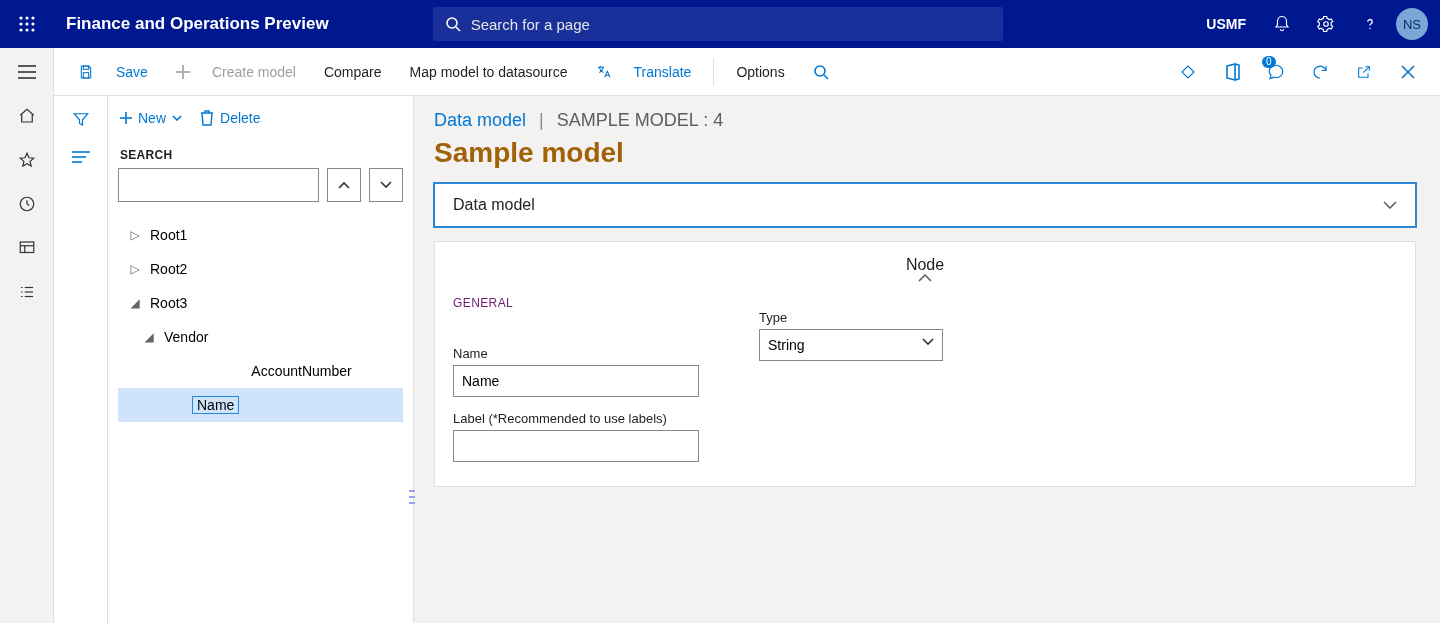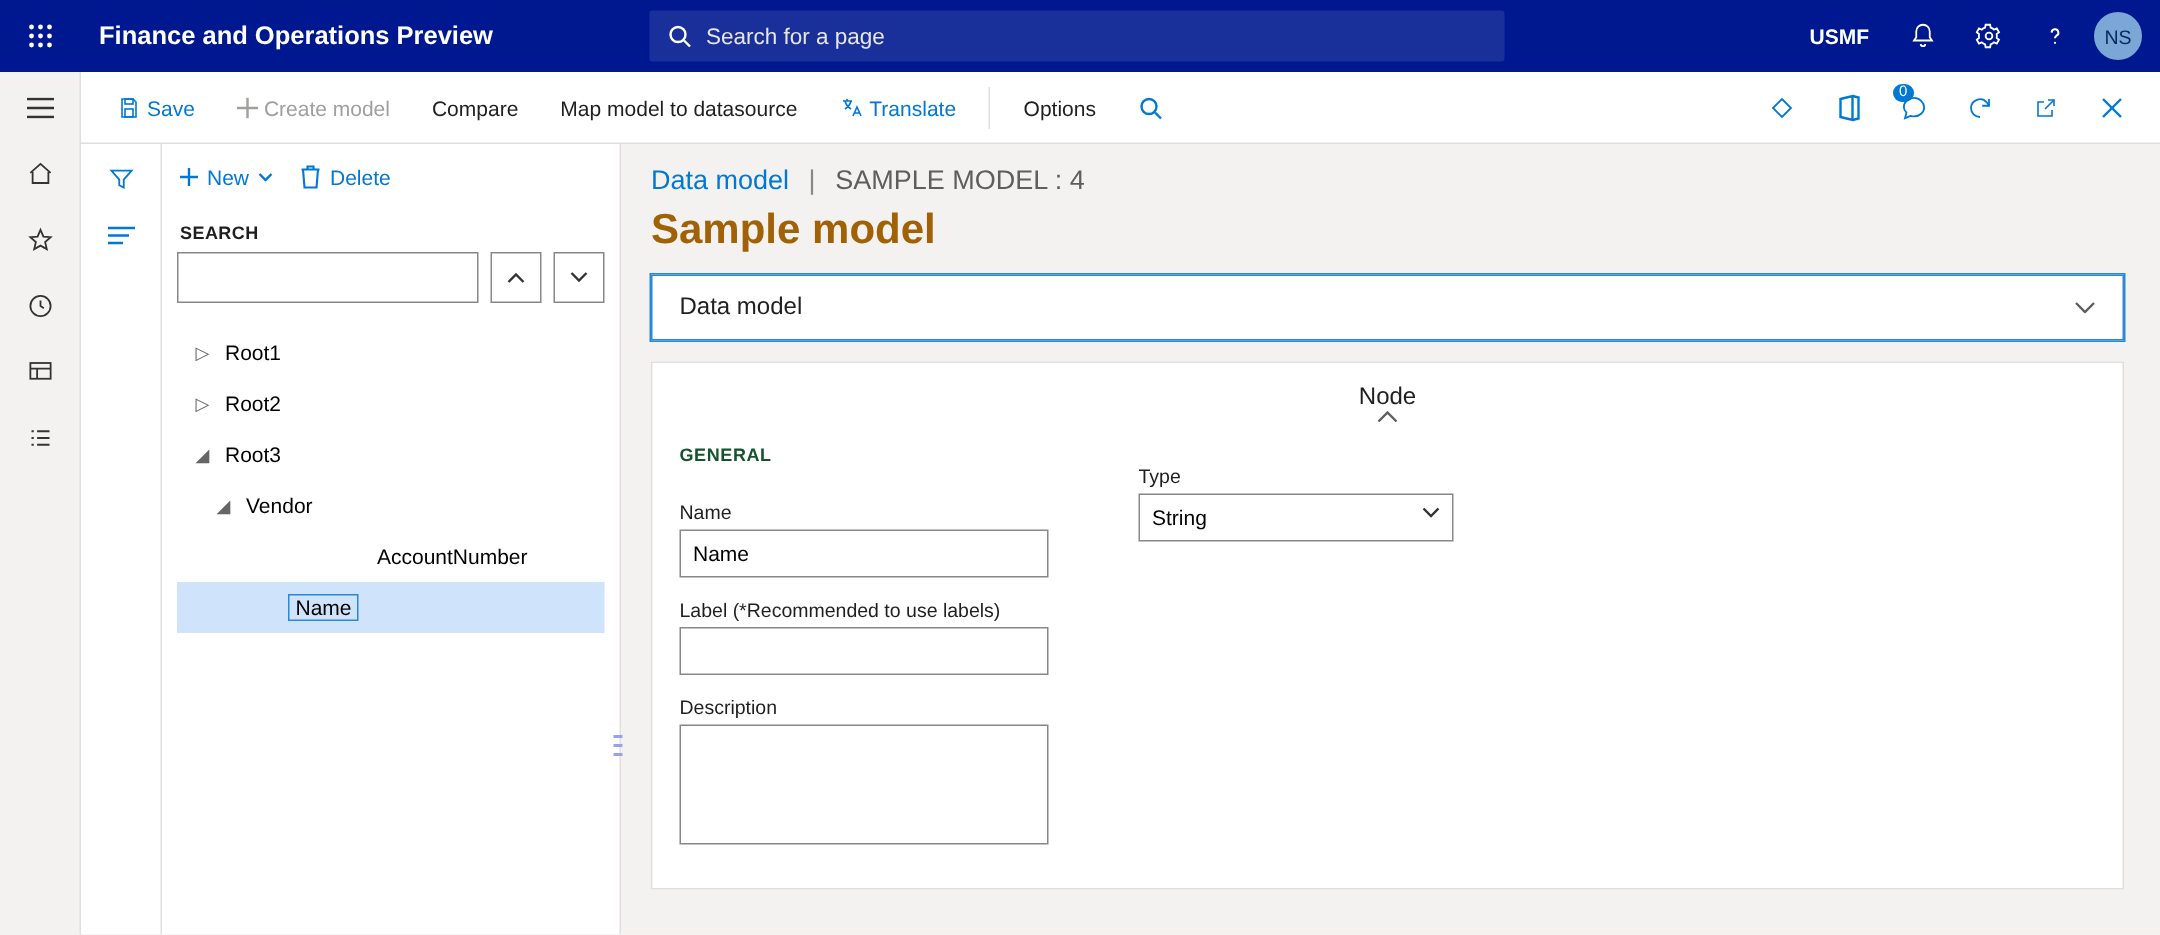--- a/index.html
+++ b/index.html
@@ -37,21 +37,21 @@
   }
   .rail .r-icon { width: 24px; height: 24px; display:flex; align-items:center; justify-content:center; color:#333; cursor:pointer; }
 
   .workarea { flex: 1; display: flex; flex-direction: column; background:#fff; }
 
   .actionbar {
     height: 48px; border-bottom: 1px solid #e1dfdd; display: flex; align-items: center;
     padding: 0 14px; gap: 8px; background:#fff;
   }
   .actionbar .ab-item {
-    display: flex; align-items: center; gap: 4px; padding: 6px 10px; font-size: 14px; cursor: pointer;
+    display: flex; align-items: center; gap: 22px; padding: 6px 10px; font-size: 14px; cursor: pointer;
     color: #201f1e;
   }
   .actionbar .ab-item.disabled { color: #a19f9d; cursor: default; }
   .actionbar .ab-item.link { color: #0078d4; }
   .actionbar .ab-divider { width:1px; height:28px; background:#e1dfdd; margin:0 4px; }
   .actionbar .ab-flex { flex:1; }
   .actionbar .ab-righticon { width:36px; height:36px; display:flex; align-items:center; justify-content:center; color:#0078d4; cursor:pointer; position:relative;}
   .ab-badge {
     position:absolute; top:2px; left:4px; background:#0078d4; color:#fff; font-size:10px;
     border-radius:8px; padding:0 4px; line-height:12px;
@@ -103,27 +103,27 @@
     border:1px solid #cfcfcf; background:#fff; display:flex; align-items:center;
     justify-content:space-between; padding:12px 18px; font-size:16px; color:#201f1e; margin-bottom:14px; cursor:pointer;
   }
   .fasttab.active { border:1px solid #2b88d8; outline:1px solid #2b88d8; }
   .fasttab .chev { color:#605e5c; }
 
   .section {
     border:1px solid #e1dfdd; background:#fff; padding:14px 18px 24px 18px;
   }
   .section .sec-head { display:flex; justify-content:space-between; align-items:center; font-size:16px; color:#201f1e; margin-bottom:14px;flex-direction:column;}
-  .grouphdr { font-size:12px; font-weight:700; letter-spacing:.4px; color:#14532d; margin-bottom:10px;}
+  .grouphdr { font-size:12px; font-weight:400; letter-spacing:.4px; color:#701a75; margin-bottom:22px;}
   .formgrid { display:flex; gap:60px; }
   .fcol { display:flex; flex-direction:column; gap:14px; }
   .fld-label { font-size:13px; color:#201f1e; margin-bottom:4px; display:block;}
   .txt { width:246px; height:32px; border:1px solid #8a8886; padding:0 8px; font-size:14px; background:#fff;}
   .txtarea { width:246px; height:80px; border:1px solid #8a8886; padding:6px 8px; font-size:14px; background:#fff; resize:none;}
-  .select { width:210px; height:32px; border:1px solid #8a8886; padding:0 26px 0 8px; font-size:14px; background:#fff; display:flex; align-items:center; position:relative;}
+  .select { width:184px; height:32px; border:1px solid #8a8886; padding:0 26px 0 8px; font-size:14px; background:#fff; display:flex; align-items:center; position:relative;}
   .select .caret { position:absolute; right:8px; top:8px; }
 
   svg { display:block; }
 </style>
 </head>
 <body>
 
 <div class="topbar">
   <div class="waffle">
     <svg width="16" height="16" viewBox="0 0 16 16" fill="#fff">
@@ -411,24 +411,20 @@
           <div class="formgrid">
             <div class="fcol">
               <div class="grouphdr">GENERAL</div>
               <div>
                 <label class="fld-label">Name</label>
                 <input class="txt" type="text" value="Name" style="">
               </div>
               <div>
                 <label class="fld-label">Label (*Recommended to use labels)</label>
                 <input class="txt" type="text" value="" style="">
-              </div>
-              <div>
-                <label class="fld-label">Description</label>
-                <textarea class="txtarea" style=""></textarea>
               </div>
             </div>
             <div class="fcol">
               <div style="height:0"></div>
               <div>
                 <label class="fld-label">Type</label>
                 <div class="select">
                   <span>String</span>
                   <span class="caret">
                     <svg width="12" height="8" viewBox="0 0 12 8" fill="none" stroke="#333" stroke-width="1.6">

